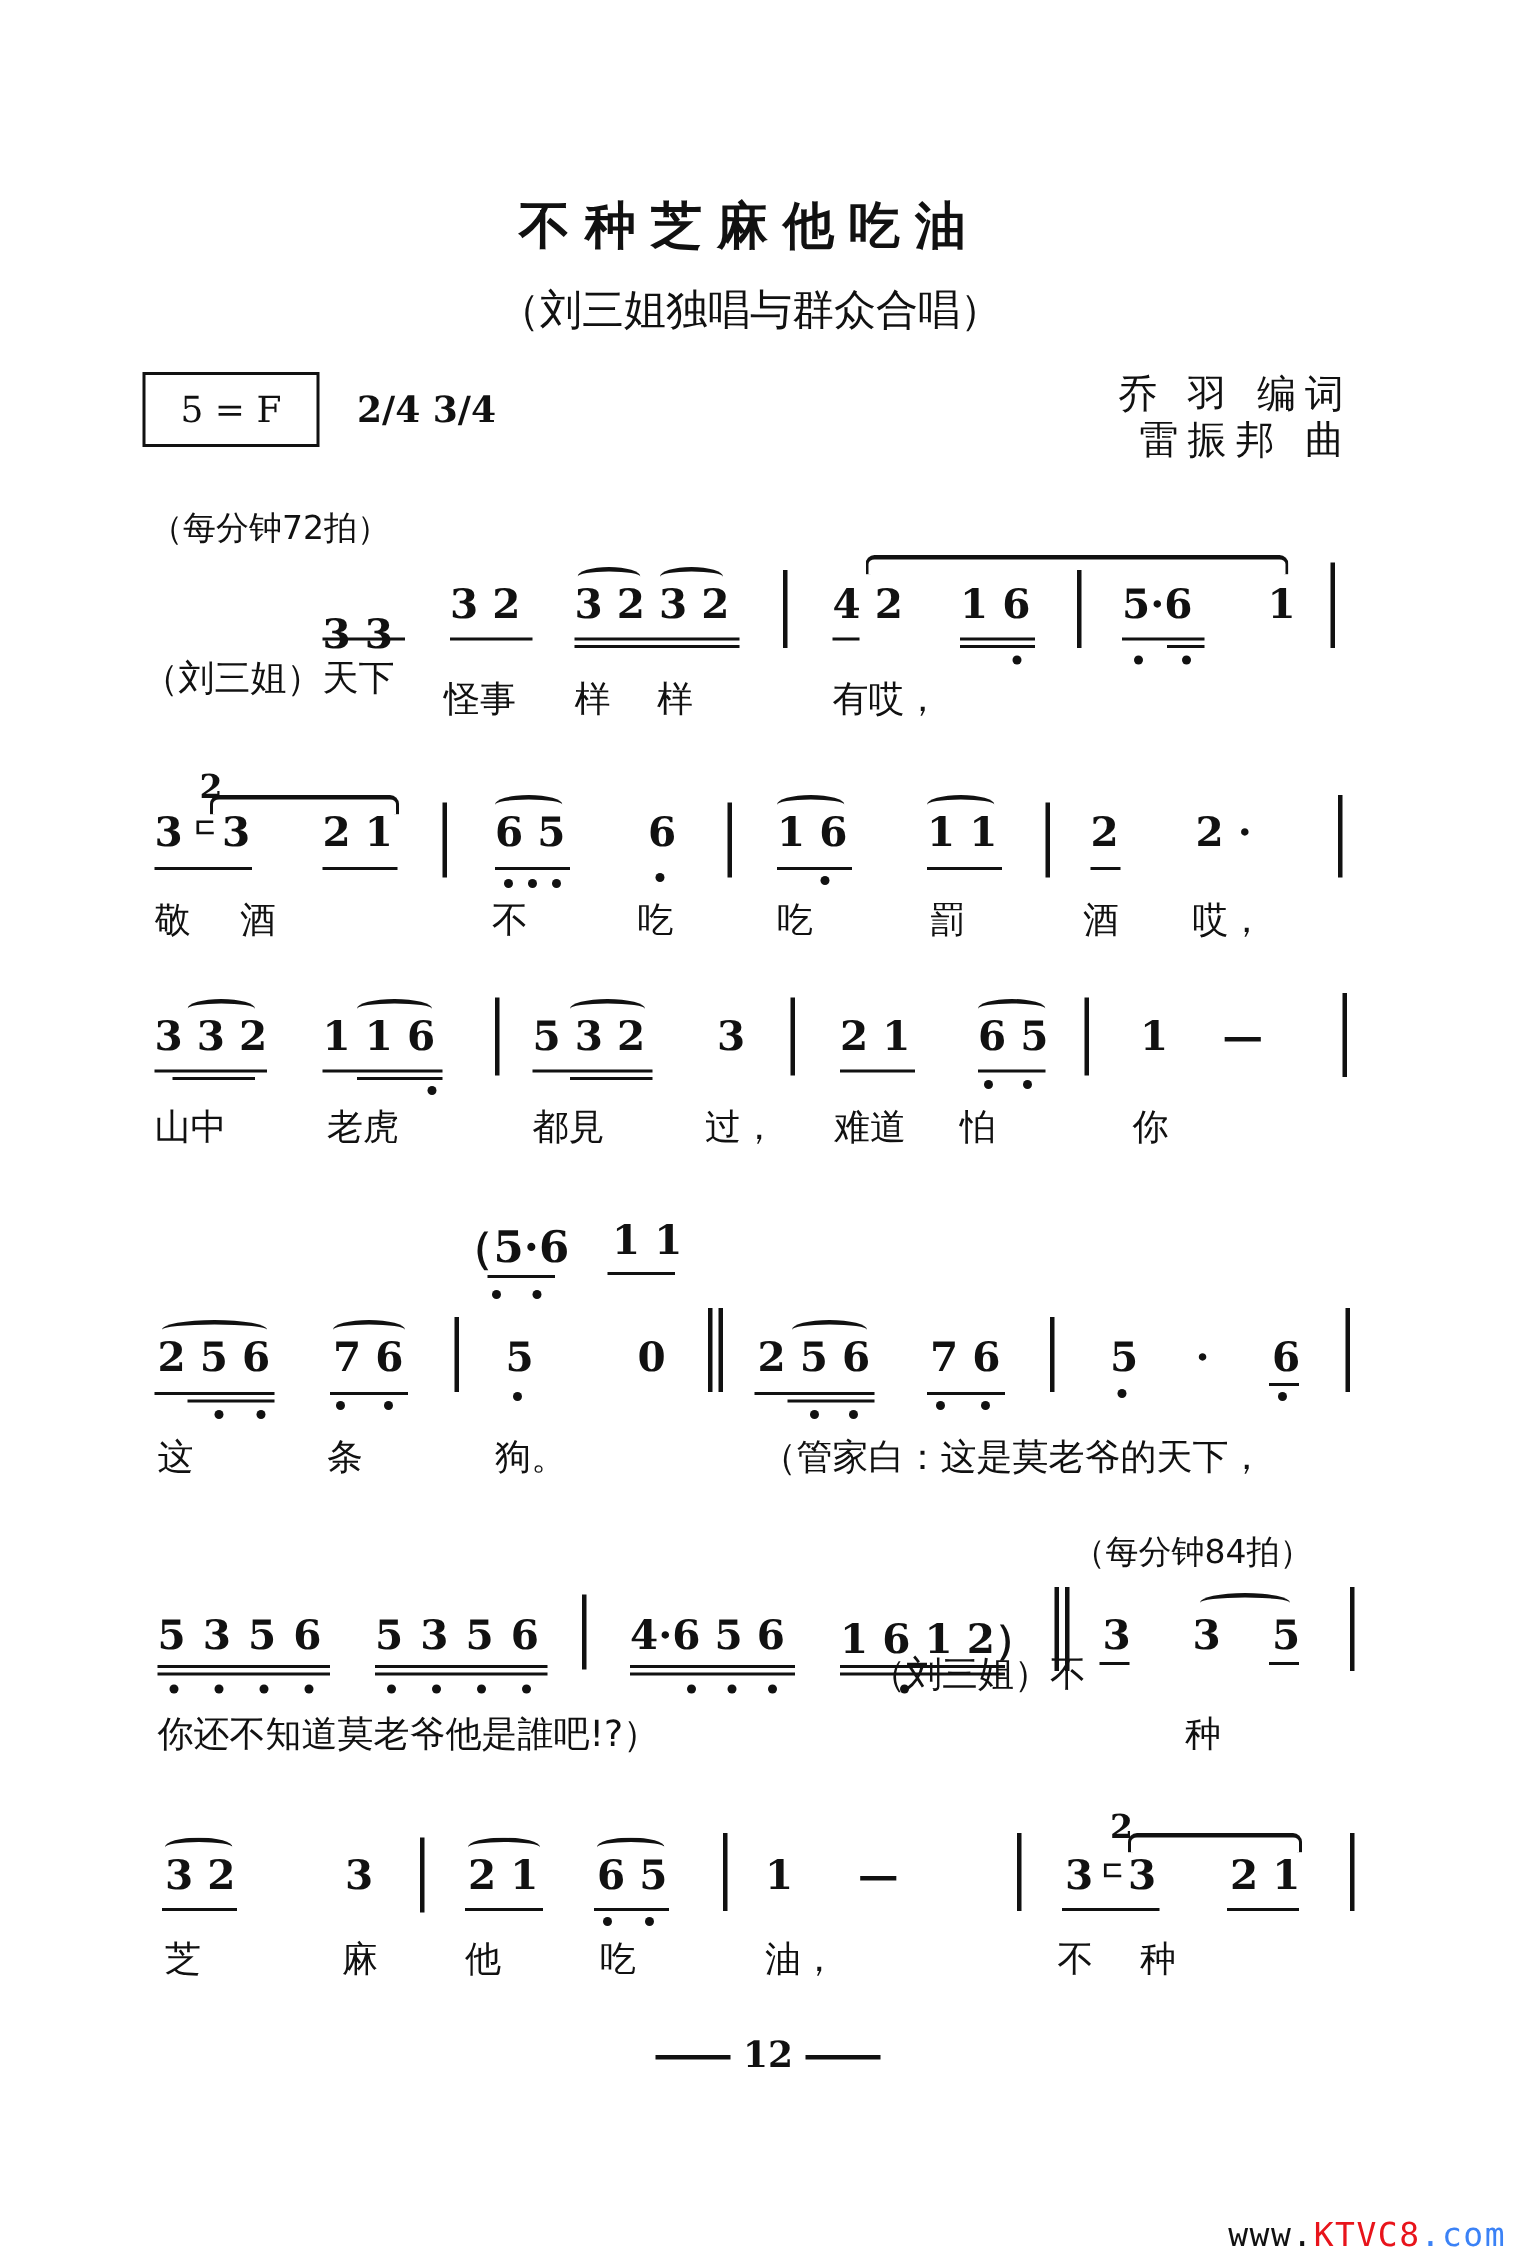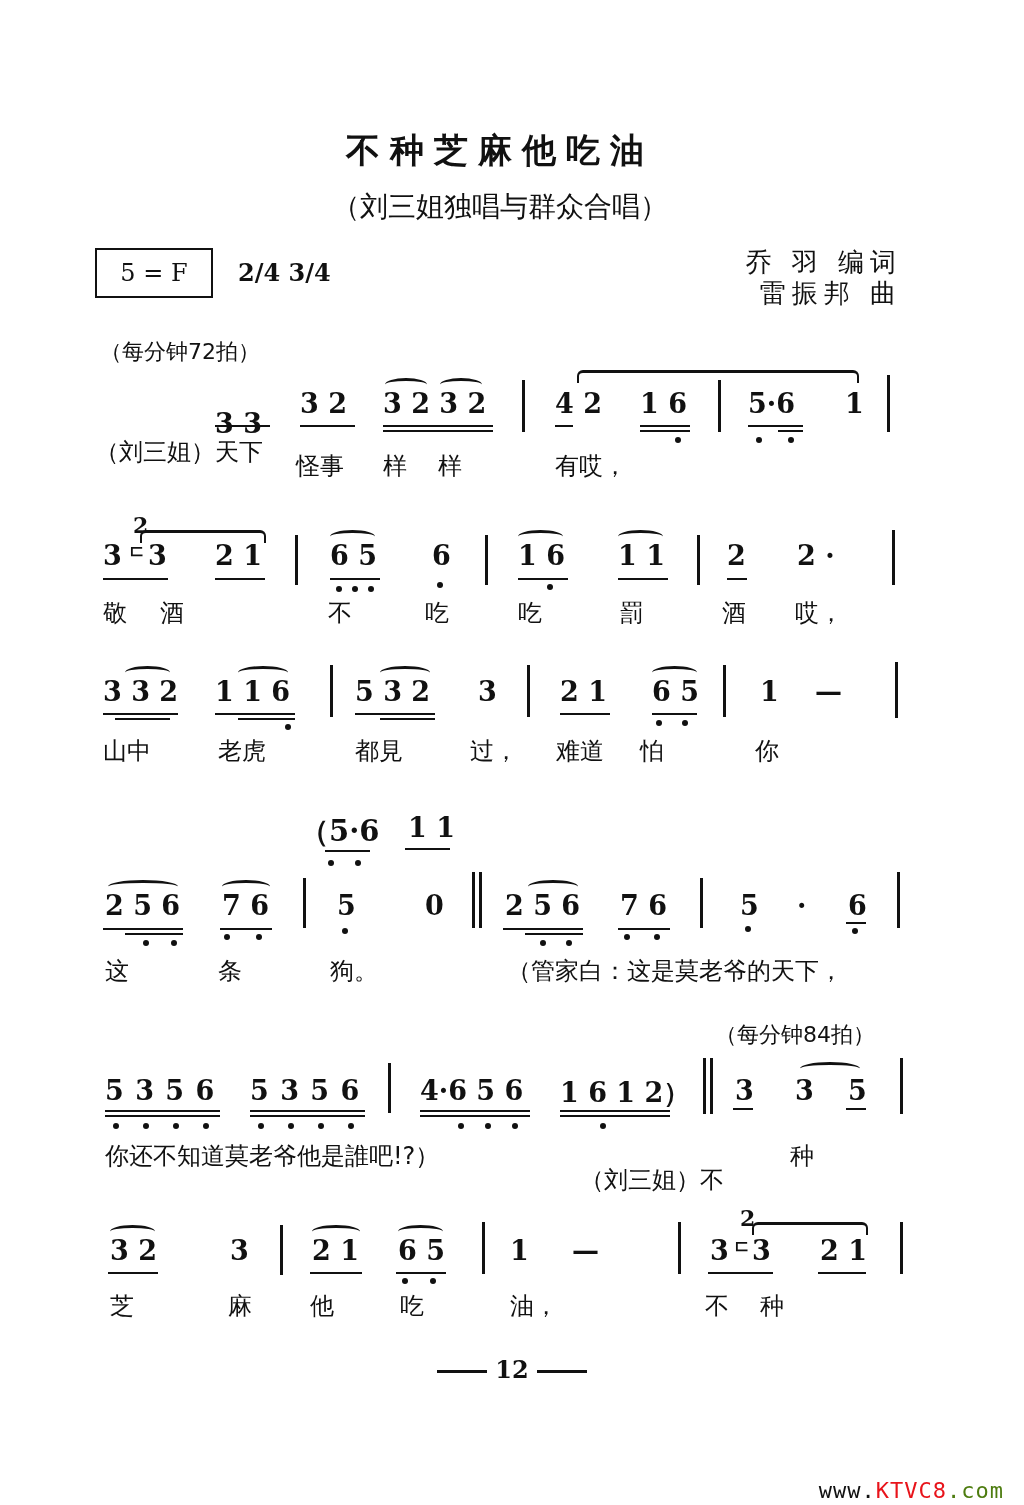--- a/index.html
+++ b/index.html
@@ -227,21 +227,21 @@
   <div class="abs bar" style="left:703px;top:1058px;height:56px"></div>
   <div class="abs bar" style="left:710px;top:1058px;height:56px"></div>
   <div class="abs note" style="left:735px;top:1075px">3</div>
   <div class="abs line" style="left:733px;top:1108px;width:20px"></div>
   <div class="abs note" style="left:795px;top:1075px">3</div>
   <div class="abs slur" style="left:800px;top:1062px;width:60px"></div>
   <div class="abs note" style="left:848px;top:1075px">5</div>
   <div class="abs line" style="left:846px;top:1108px;width:20px"></div>
   <div class="abs bar" style="left:900px;top:1058px;height:56px"></div>
   <div class="abs lyric" style="left:105px;top:1140px">你还不知道莫老爷他是誰吧!?）</div>
-  <div class="abs lyric" style="left:580px;top:1164px">（刘三姐）不</div>
+  <div class="abs lyric" style="left:580px;top:1100px">（刘三姐）不</div>
   <div class="abs lyric" style="left:790px;top:1140px">种</div>
 </div>
 
 <div>
   <div class="abs slur" style="left:110px;top:1225px;width:45px"></div>
   <div class="abs note" style="left:110px;top:1235px">3 2</div>
   <div class="abs line" style="left:108px;top:1272px;width:50px"></div>
   <div class="abs note" style="left:230px;top:1235px">3</div>
   <div class="abs bar" style="left:280px;top:1225px;height:50px"></div>
   <div class="abs slur" style="left:312px;top:1225px;width:48px"></div>
@@ -271,14 +271,14 @@
   <div class="abs lyric" style="left:400px;top:1290px">吃</div>
   <div class="abs lyric" style="left:510px;top:1290px">油，</div>
   <div class="abs lyric" style="left:705px;top:1290px">不</div>
   <div class="abs lyric" style="left:760px;top:1290px">种</div>
 </div>
 
 <div class="abs page-num">
   <span class="dash"></span><span>12</span><span class="dash"></span>
 </div>
 <div class="abs watermark">
-  <span style="color:#111">www.</span><span style="color:#e8141b">KTVC8</span><span style="color:#4d7c0f">.com</span>
+  <span style="color:#111">www.</span><span style="color:#e8141b">KTVC8</span><span style="color:#3b82f6">.com</span>
 </div>
 
 </body></html>

